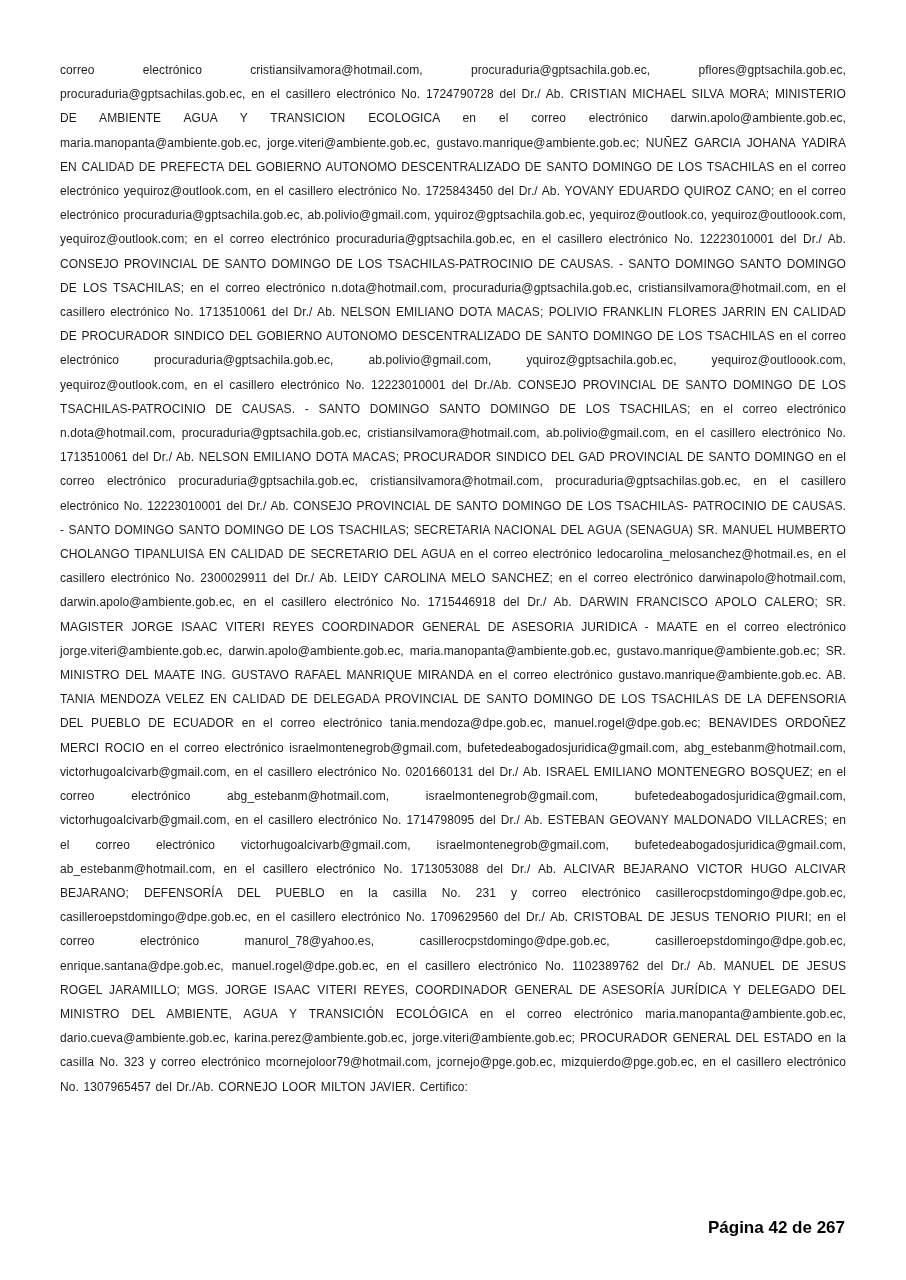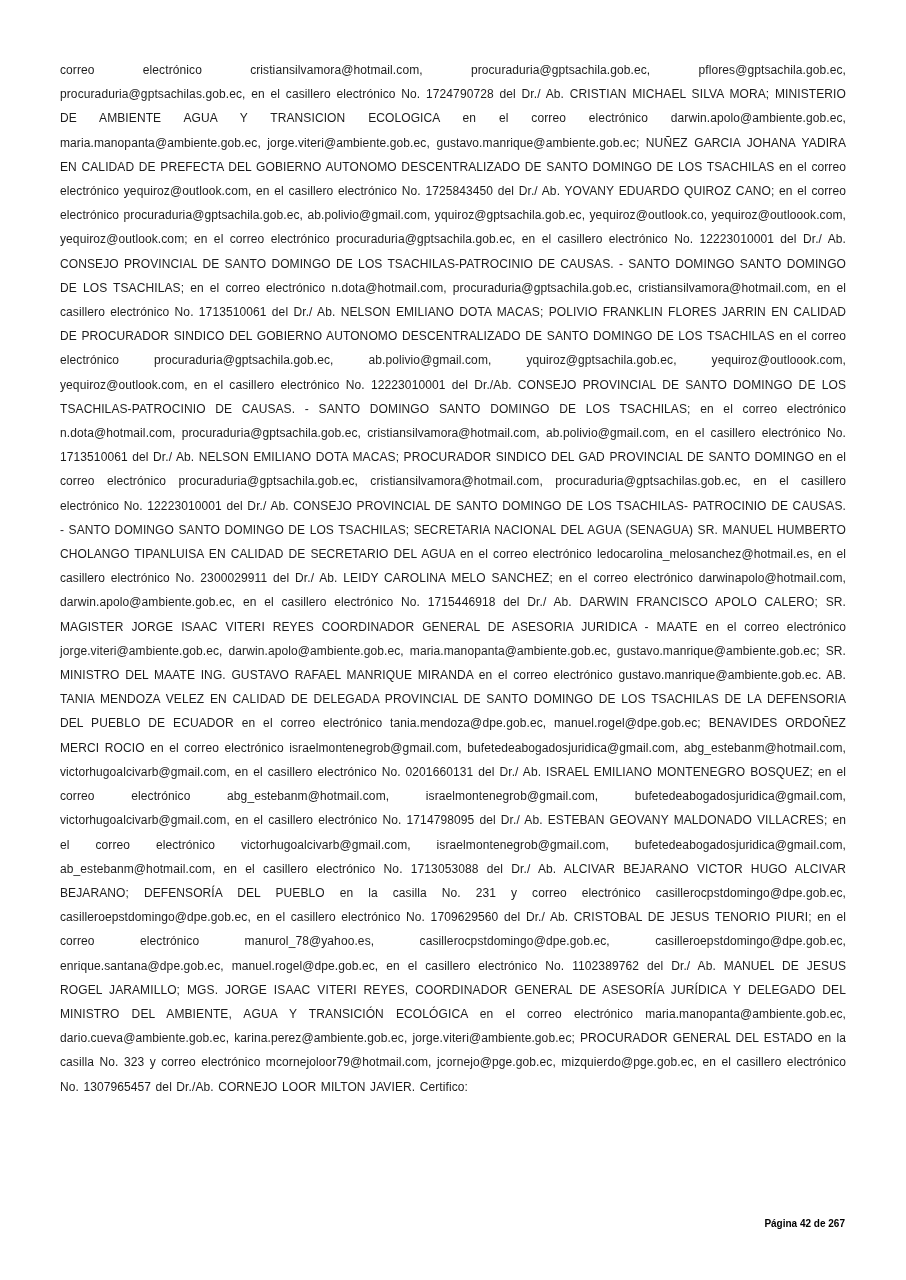--- a/index.html
+++ b/index.html
@@ -28,21 +28,21 @@
     text-align: justify;
     letter-spacing: 0.1px;
     word-spacing: 1px;
     color: #1c1c1c;
     margin: 0;
   }
   .page-footer {
     position: absolute;
     right: 61px;
     top: 1218px;
-    font-size: 10px;
+    font-size: 17px;
     font-weight: bold;
     color: #000000;
   }
 </style>
 </head>
 <body>
 
 <div class="page">
   <p class="body-text">correo electrónico cristiansilvamora@hotmail.com, procuraduria@gptsachila.gob.ec, pflores@gptsachila.gob.ec, procuraduria@gptsachilas.gob.ec, en el casillero electrónico No. 1724790728 del Dr./ Ab. CRISTIAN MICHAEL SILVA MORA; MINISTERIO DE AMBIENTE AGUA Y TRANSICION ECOLOGICA en el correo electrónico darwin.apolo@ambiente.gob.ec, maria.manopanta@ambiente.gob.ec, jorge.viteri@ambiente.gob.ec, gustavo.manrique@ambiente.gob.ec; NUÑEZ GARCIA JOHANA YADIRA EN CALIDAD DE PREFECTA DEL GOBIERNO AUTONOMO DESCENTRALIZADO DE SANTO DOMINGO DE LOS TSACHILAS en el correo electrónico yequiroz@outlook.com, en el casillero electrónico No. 1725843450 del Dr./ Ab. YOVANY EDUARDO QUIROZ CANO; en el correo electrónico procuraduria@gptsachila.gob.ec, ab.polivio@gmail.com, yquiroz@gptsachila.gob.ec, yequiroz@outlook.co, yequiroz@outloook.com, yequiroz@outlook.com; en el correo electrónico procuraduria@gptsachila.gob.ec, en el casillero electrónico No. 12223010001 del Dr./ Ab. CONSEJO PROVINCIAL DE SANTO DOMINGO DE LOS TSACHILAS-PATROCINIO DE CAUSAS. - SANTO DOMINGO SANTO DOMINGO DE LOS TSACHILAS; en el correo electrónico n.dota@hotmail.com, procuraduria@gptsachila.gob.ec, cristiansilvamora@hotmail.com, en el casillero electrónico No. 1713510061 del Dr./ Ab. NELSON EMILIANO DOTA MACAS; POLIVIO FRANKLIN FLORES JARRIN EN CALIDAD DE PROCURADOR SINDICO DEL GOBIERNO AUTONOMO DESCENTRALIZADO DE SANTO DOMINGO DE LOS TSACHILAS en el correo electrónico procuraduria@gptsachila.gob.ec, ab.polivio@gmail.com, yquiroz@gptsachila.gob.ec, yequiroz@outloook.com, yequiroz@outlook.com, en el casillero electrónico No. 12223010001 del Dr./Ab. CONSEJO PROVINCIAL DE SANTO DOMINGO DE LOS TSACHILAS-PATROCINIO DE CAUSAS. - SANTO DOMINGO SANTO DOMINGO DE LOS TSACHILAS; en el correo electrónico n.dota@hotmail.com, procuraduria@gptsachila.gob.ec, cristiansilvamora@hotmail.com, ab.polivio@gmail.com, en el casillero electrónico No. 1713510061 del Dr./ Ab. NELSON EMILIANO DOTA MACAS; PROCURADOR SINDICO DEL GAD PROVINCIAL DE SANTO DOMINGO en el correo electrónico procuraduria@gptsachila.gob.ec, cristiansilvamora@hotmail.com, procuraduria@gptsachilas.gob.ec, en el casillero electrónico No. 12223010001 del Dr./ Ab. CONSEJO PROVINCIAL DE SANTO DOMINGO DE LOS TSACHILAS- PATROCINIO DE CAUSAS. - SANTO DOMINGO SANTO DOMINGO DE LOS TSACHILAS; SECRETARIA NACIONAL DEL AGUA (SENAGUA) SR. MANUEL HUMBERTO CHOLANGO TIPANLUISA EN CALIDAD DE SECRETARIO DEL AGUA en el correo electrónico ledocarolina_melosanchez@hotmail.es, en el casillero electrónico No. 2300029911 del Dr./ Ab. LEIDY CAROLINA MELO SANCHEZ; en el correo electrónico darwinapolo@hotmail.com, darwin.apolo@ambiente.gob.ec, en el casillero electrónico No. 1715446918 del Dr./ Ab. DARWIN FRANCISCO APOLO CALERO; SR. MAGISTER JORGE ISAAC VITERI REYES COORDINADOR GENERAL DE ASESORIA JURIDICA - MAATE en el correo electrónico jorge.viteri@ambiente.gob.ec, darwin.apolo@ambiente.gob.ec, maria.manopanta@ambiente.gob.ec, gustavo.manrique@ambiente.gob.ec; SR. MINISTRO DEL MAATE ING. GUSTAVO RAFAEL MANRIQUE MIRANDA en el correo electrónico gustavo.manrique@ambiente.gob.ec. AB. TANIA MENDOZA VELEZ EN CALIDAD DE DELEGADA PROVINCIAL DE SANTO DOMINGO DE LOS TSACHILAS DE LA DEFENSORIA DEL PUEBLO DE ECUADOR en el correo electrónico tania.mendoza@dpe.gob.ec, manuel.rogel@dpe.gob.ec; BENAVIDES ORDOÑEZ MERCI ROCIO en el correo electrónico israelmontenegrob@gmail.com, bufetedeabogadosjuridica@gmail.com, abg_estebanm@hotmail.com, victorhugoalcivarb@gmail.com, en el casillero electrónico No. 0201660131 del Dr./ Ab. ISRAEL EMILIANO MONTENEGRO BOSQUEZ; en el correo electrónico abg_estebanm@hotmail.com, israelmontenegrob@gmail.com, bufetedeabogadosjuridica@gmail.com, victorhugoalcivarb@gmail.com, en el casillero electrónico No. 1714798095 del Dr./ Ab. ESTEBAN GEOVANY MALDONADO VILLACRES; en el correo electrónico victorhugoalcivarb@gmail.com, israelmontenegrob@gmail.com, bufetedeabogadosjuridica@gmail.com, ab_estebanm@hotmail.com, en el casillero electrónico No. 1713053088 del Dr./ Ab. ALCIVAR BEJARANO VICTOR HUGO ALCIVAR BEJARANO; DEFENSORÍA DEL PUEBLO en la casilla No. 231 y correo electrónico casillerocpstdomingo@dpe.gob.ec, casilleroepstdomingo@dpe.gob.ec, en el casillero electrónico No. 1709629560 del Dr./ Ab. CRISTOBAL DE JESUS TENORIO PIURI; en el correo electrónico manurol_78@yahoo.es, casillerocpstdomingo@dpe.gob.ec, casilleroepstdomingo@dpe.gob.ec, enrique.santana@dpe.gob.ec, manuel.rogel@dpe.gob.ec, en el casillero electrónico No. 1102389762 del Dr./ Ab. MANUEL DE JESUS ROGEL JARAMILLO; MGS. JORGE ISAAC VITERI REYES, COORDINADOR GENERAL DE ASESORÍA JURÍDICA Y DELEGADO DEL MINISTRO DEL AMBIENTE, AGUA Y TRANSICIÓN ECOLÓGICA en el correo electrónico maria.manopanta@ambiente.gob.ec, dario.cueva@ambiente.gob.ec, karina.perez@ambiente.gob.ec, jorge.viteri@ambiente.gob.ec; PROCURADOR GENERAL DEL ESTADO en la casilla No. 323 y correo electrónico mcornejoloor79@hotmail.com, jcornejo@pge.gob.ec, mizquierdo@pge.gob.ec, en el casillero electrónico No. 1307965457 del Dr./Ab. CORNEJO LOOR MILTON JAVIER. Certifico:</p>
 

